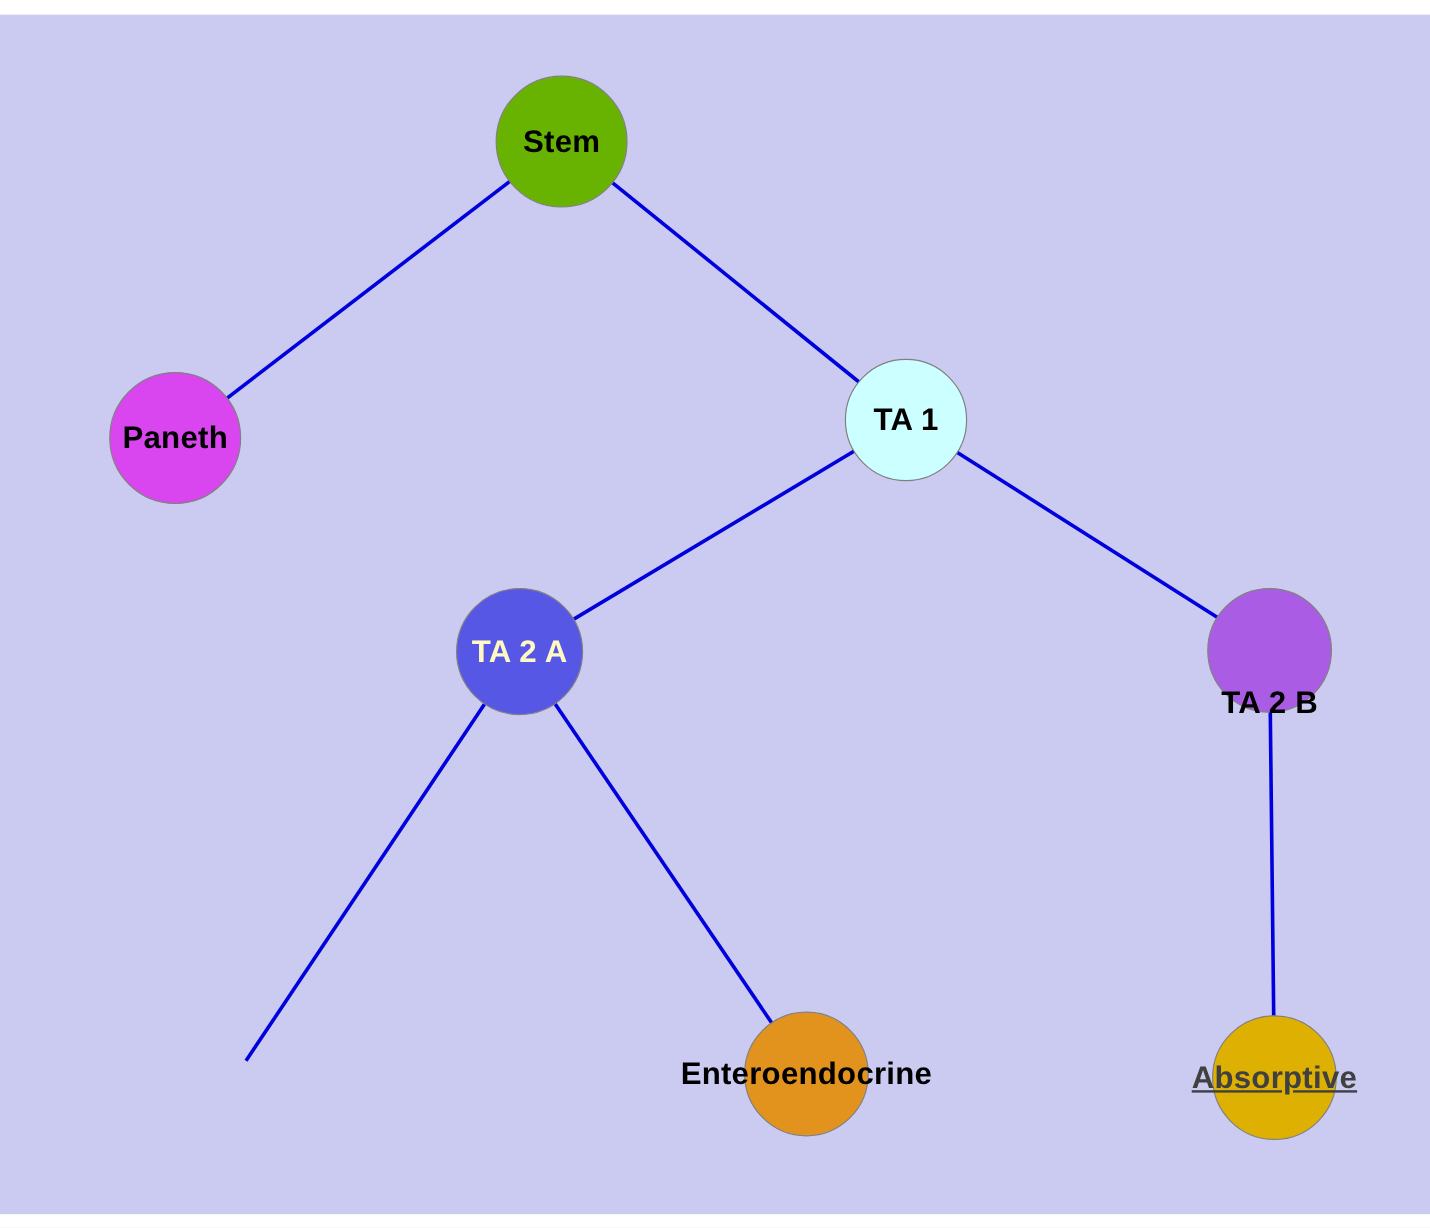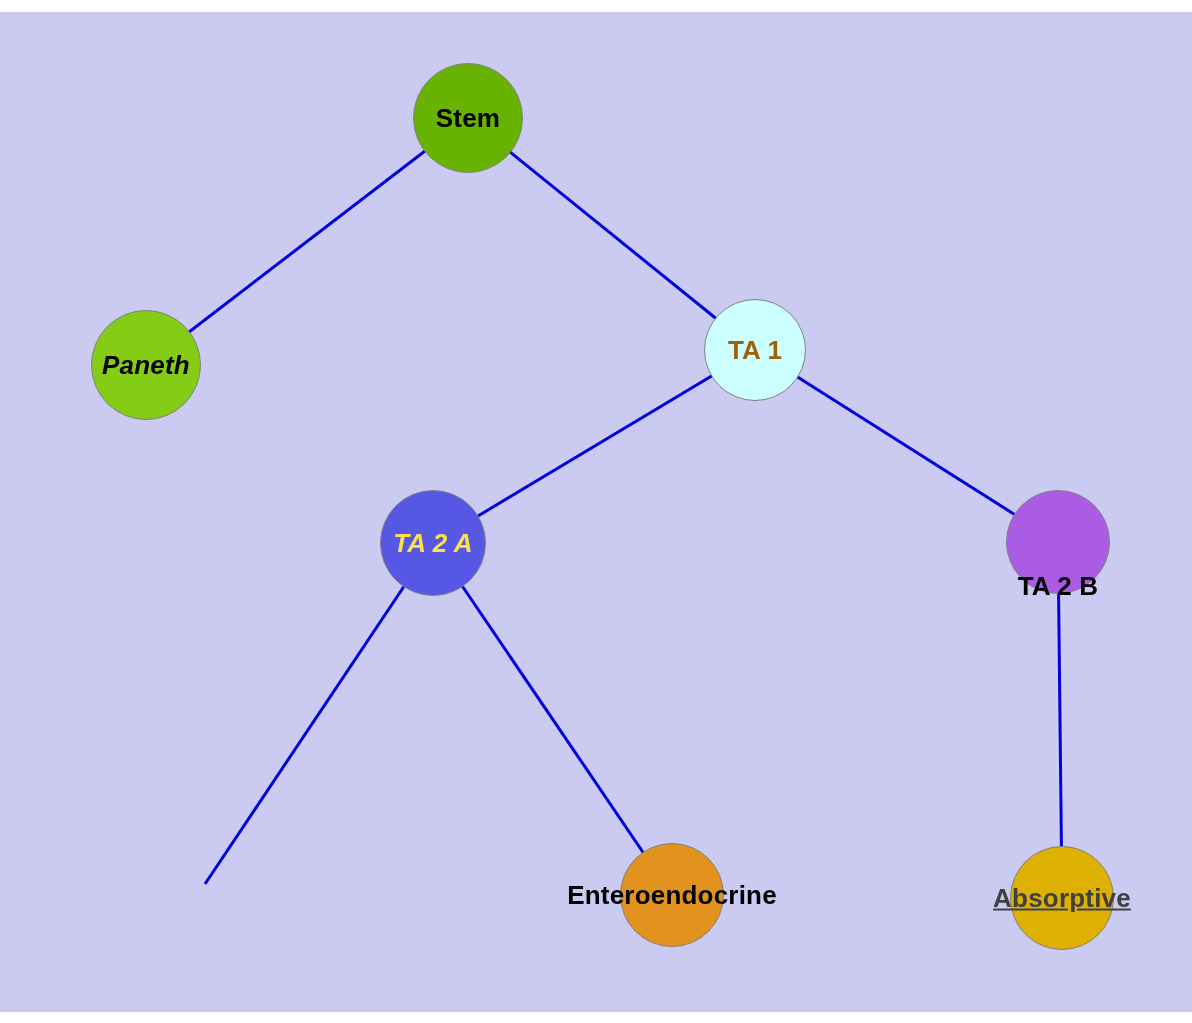--- a/index.html
+++ b/index.html
@@ -75,28 +75,28 @@
         <line x1="755" y1="338" x2="433" y2="531" stroke="#0000dd" stroke-width="3"></line>
         <line x1="755" y1="338" x2="1058" y2="530" stroke="#0000dd" stroke-width="3"></line>
         <line x1="433" y1="531" x2="205" y2="872" stroke="#0000dd" stroke-width="3"></line>
         <line x1="433" y1="531" x2="672" y2="883" stroke="#0000dd" stroke-width="3"></line>
         <line x1="1058" y1="530" x2="1062" y2="886" stroke="#0000dd" stroke-width="3"></line>
       </svg>
     <div id="nodes">
         <div class="node" style="left: 413px; top: 51px; width: 110px; height: 110px; background: rgb(104, 179, 1); border-color: rgb(128, 128, 128);">
           <span class="node-label" style="color: rgb(0, 0, 0);">Stem</span>
         </div>
-        <div class="node" style="left: 91px; top: 298px; width: 110px; height: 110px; background: #84cc16; border-color: rgb(128, 128, 128); font-style: italic;">
+        <div class="node" style="left: 91px; top: 298px; width: 110px; height: 110px; background: #d946ef; border-color: rgb(128, 128, 128);">
           <span class="node-label" style="color: rgb(0, 0, 0);">Paneth</span>
         </div>
         <div class="node" style="left: 704px; top: 287px; width: 102px; height: 102px; background: rgb(204, 255, 255); border-color: rgb(128, 128, 128);">
-          <span class="node-label" style="color: #a16207;">TA 1</span>
+          <span class="node-label" style="color: #000000;">TA 1</span>
         </div>
         <div class="node" style="left: 380px; top: 478px; width: 106px; height: 106px; background: rgb(87, 87, 230); border-color: rgb(128, 128, 128);">
-          <span class="node-label" style="color: #fde047; font-style: italic;">TA 2 A</span>
+          <span class="node-label" style="color: #fef9c3;">TA 2 A</span>
         </div>
         <div class="node" style="left: 1006px; top: 478px; width: 104px; height: 104px; background: rgb(171, 92, 228); border-color: rgb(128, 128, 128);">
           <span class="node-label" style="color: rgb(0, 0, 0); margin-top: 44px;">TA 2 B</span>
         </div>
         <div class="node" style="left: 620px; top: 831px; width: 104px; height: 104px; background: rgb(226, 147, 30); border-color: rgb(128, 128, 128);">
           <span class="node-label" style="color: rgb(0, 0, 0); text-align: center;">Enteroendocrine</span>
         </div>
         <div class="node" style="left: 1010px; top: 834px; width: 104px; height: 104px; background: rgb(221, 176, 2); border-color: rgb(128, 128, 128);">
           <span class="node-label" style="color: #404040; text-decoration: underline;">Absorptive</span>
         </div>

